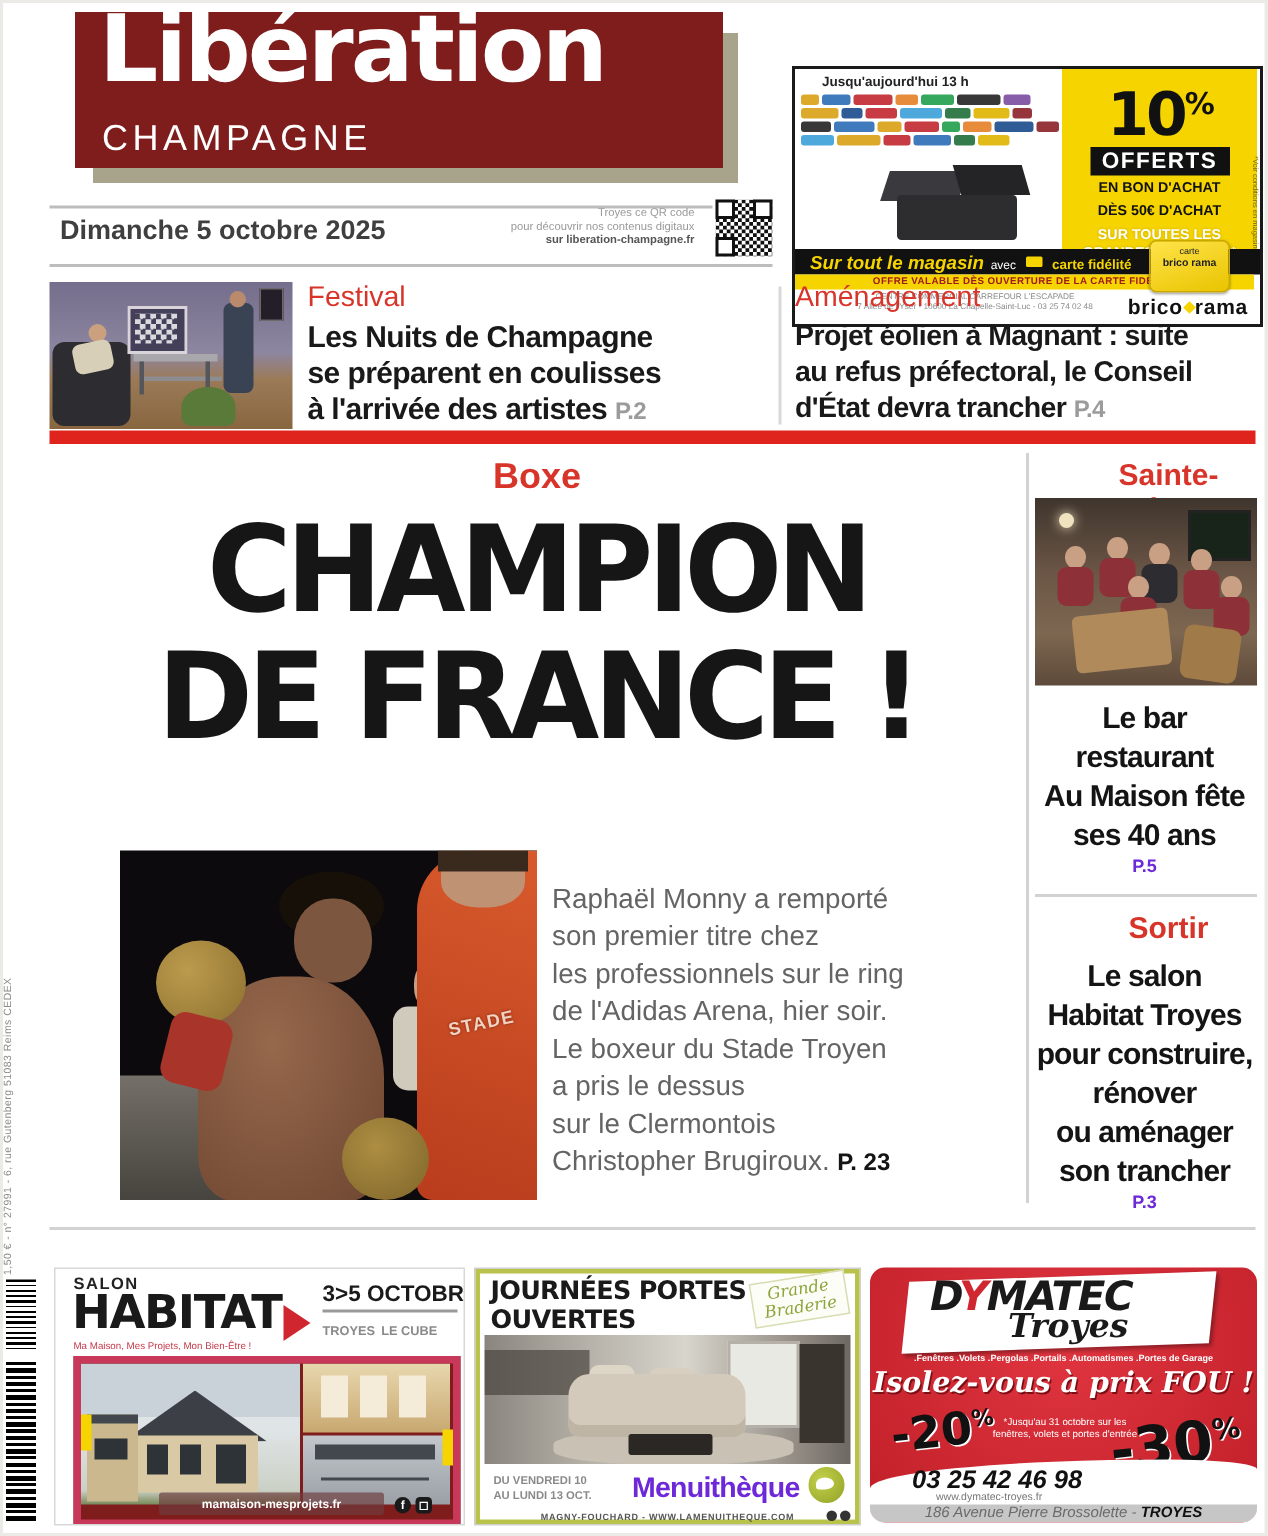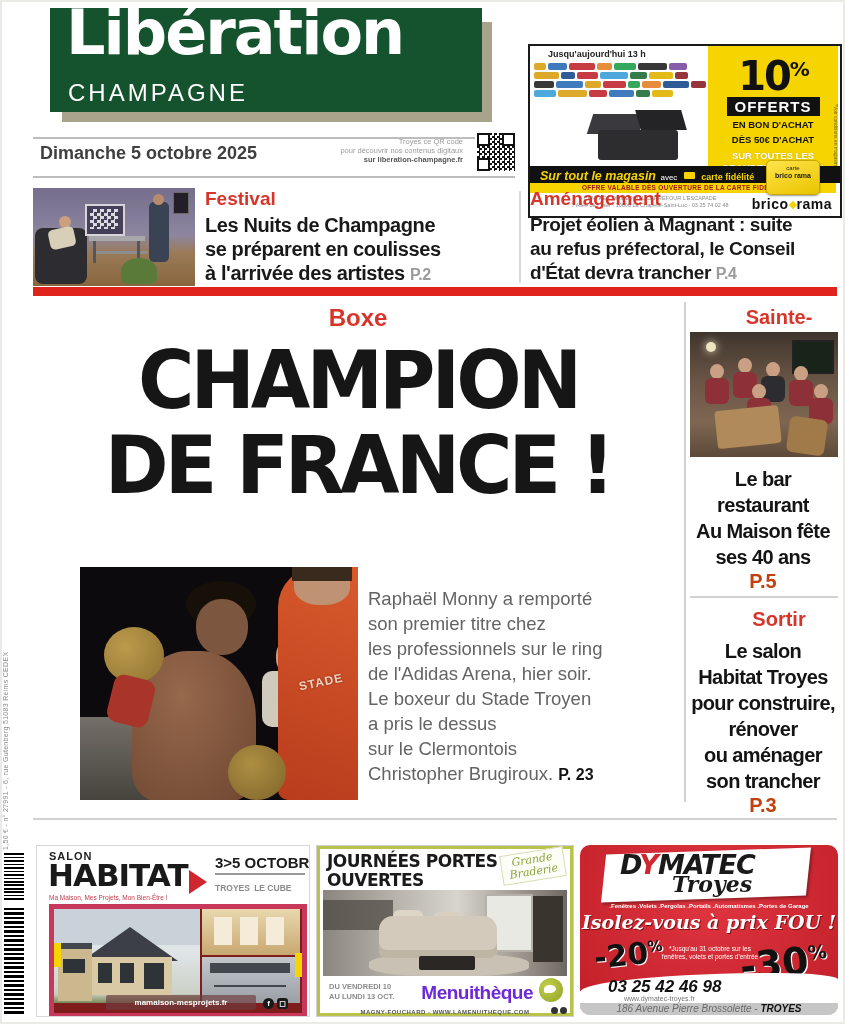--- a/index.html
+++ b/index.html
@@ -3,21 +3,21 @@
 <meta charset="utf-8">
 <style>
   html,body{margin:0;padding:0;background:#d8d6d2;}
   .page{position:relative;width:845px;height:1024px;background:#ffffff;overflow:hidden;
         font-family:"Liberation Sans",sans-serif;box-shadow:inset 0 0 0 2px #eceae6;}
   .abs{position:absolute;}
   .nowrap{white-space:nowrap;}
 
   
   .logo-shadow{left:62px;top:22px;width:430px;height:100px;background:#a7a48b;}
-  .logo-box{left:50px;top:8px;width:432px;height:104px;background:#14532d;}
+  .logo-box{left:50px;top:8px;width:432px;height:104px;background:#7f1d1d;}
   .logo-title{left:16px;top:-12px;color:#fff;font-family:"DejaVu Sans",sans-serif;
               font-weight:bold;font-size:62px;letter-spacing:-2px;}
   .logo-region{left:18px;bottom:5px;color:#fff;font-size:24px;letter-spacing:3px;font-weight:400;}
   .rule{background:#bdbdbd;height:2px;}
   .date-line{left:40px;top:143px;font-size:18px;font-weight:bold;color:#3f3f3f;}
   .qr-caption{right:382px;top:137px;text-align:right;font-size:7.5px;line-height:9px;color:#9a9a9a;}
   .qr-caption b{color:#555;}
   .qr{left:477px;top:133px;width:38px;height:38px;background:
       repeating-conic-gradient(#111 0% 25%,#fff 0% 50%) 0 0/5px 5px;outline:2px solid #fff;}
   .qr i{position:absolute;width:9px;height:9px;border:2px solid #111;background:#fff;}
@@ -65,21 +65,21 @@
   .tp-leg{left:60px;top:53px;width:3px;height:22px;background:#55555c;box-shadow:44px 0 0 #55555c;}
   .tp-sofa{left:2px;top:40px;width:52px;height:56px;background:#2c2c31;border-radius:8px;}
   .tp-headL{left:26px;top:28px;width:12px;height:12px;border-radius:50%;background:#caa07f;}
   .tp-shirtL{left:16px;top:40px;width:26px;height:20px;background:#d8cfb8;border-radius:5px;transform:rotate(-12deg);}
   .tp-man{left:116px;top:14px;width:20px;height:60px;background:#3a4354;border-radius:5px;}
   .tp-headR{left:120px;top:6px;width:11px;height:11px;border-radius:50%;background:#b98a6c;}
   .tp-plant{left:88px;top:70px;width:36px;height:26px;background:#5a7a3a;border-radius:50% 50% 20% 20%;}
   .tp-frame{right:6px;top:4px;width:14px;height:20px;background:#241e28;border:1px solid #6a6a6a;}
 
   .teaser-txt{top:188px;}
-  .teaser-txt .kick{font-size:19px;font-weight:bold;color:#d8352a;margin-bottom:3px;}
+  .teaser-txt .kick{font-size:19px;font-weight:normal;color:#d8352a;margin-bottom:3px;}
   .teaser-txt .hl{font-size:20px;font-weight:bold;color:#191919;line-height:24px;letter-spacing:-0.4px;}
   .pref{color:#9b9b9b;font-size:16px;font-weight:bold;}
   .vsep{left:519px;top:191px;width:2px;height:92px;background:#d9d9d9;}
   .red-bar{left:33px;top:287px;width:804px;height:9px;background:#df241e;}
 
   
   .main-col{left:33px;top:304px;width:650px;text-align:center;}
   .kick-main{font-size:24px;font-weight:bold;color:#d8352a;}
   .headline{font-family:"DejaVu Sans",sans-serif;font-weight:bold;font-size:77px;line-height:85px;
             color:#161616;letter-spacing:-4px;margin-top:6px;transform:scaleY(1.04);}
@@ -107,21 +107,21 @@
   .sb-kick{font-size:20px;font-weight:bold;color:#d8352a;margin-left:32px;}
   .sb-photo{left:690px;top:332px;width:148px;height:125px;overflow:hidden;
             background:linear-gradient(180deg,#3f352d 0%,#6b5646 40%,#7d6751 72%,#5e4a3a 100%);}
   .sp-tv{right:4px;top:8px;width:38px;height:30px;background:#18241a;border:2px solid #222;}
   .sp-lamp{left:16px;top:10px;width:10px;height:10px;border-radius:50%;background:#efe3c0;box-shadow:0 0 8px #efe3c0;}
   .sp-head{position:absolute;width:14px;height:15px;border-radius:50%;background:#c9a083;}
   .sp-body{position:absolute;width:24px;height:26px;border-radius:6px;background:#8e3038;}
   .sp-table{left:26px;top:76px;width:64px;height:38px;background:#b08a5a;transform:rotate(-6deg);border-radius:4px;}
   .sp-chair{left:98px;top:86px;width:38px;height:36px;background:#a07a48;border-radius:6px;transform:rotate(8deg);}
   .sb-h{font-size:20px;font-weight:bold;color:#141414;line-height:26px;letter-spacing:-0.6px;}
-  .sb-pg{font-size:20px;font-weight:bold;color:#c2410c;}
+  .sb-pg{font-size:12px;font-weight:bold;color:#6d28d9;}
   .sb-div{left:690px;width:148px;height:2px;background:#d2d2d2;}
   .hdiv{left:33px;top:818px;width:804px;height:2px;background:#d2d2d2;}
 
   
   .imprint{left:2px;top:560px;height:290px;writing-mode:vertical-rl;transform:rotate(180deg);
            font-size:7px;color:#8a8a8a;letter-spacing:.3px;}
   .bc{left:4px;width:20px;background:repeating-linear-gradient(180deg,#000 0 1.5px,#fff 1.5px 3.5px,#000 3.5px 4.5px,#fff 4.5px 7px);}
   .bc1{top:853px;height:48px;}
   .bc2{top:908px;height:106px;background:repeating-linear-gradient(180deg,#000 0 2px,#fff 2px 4px,#000 4px 7px,#fff 7px 9px);}
 

